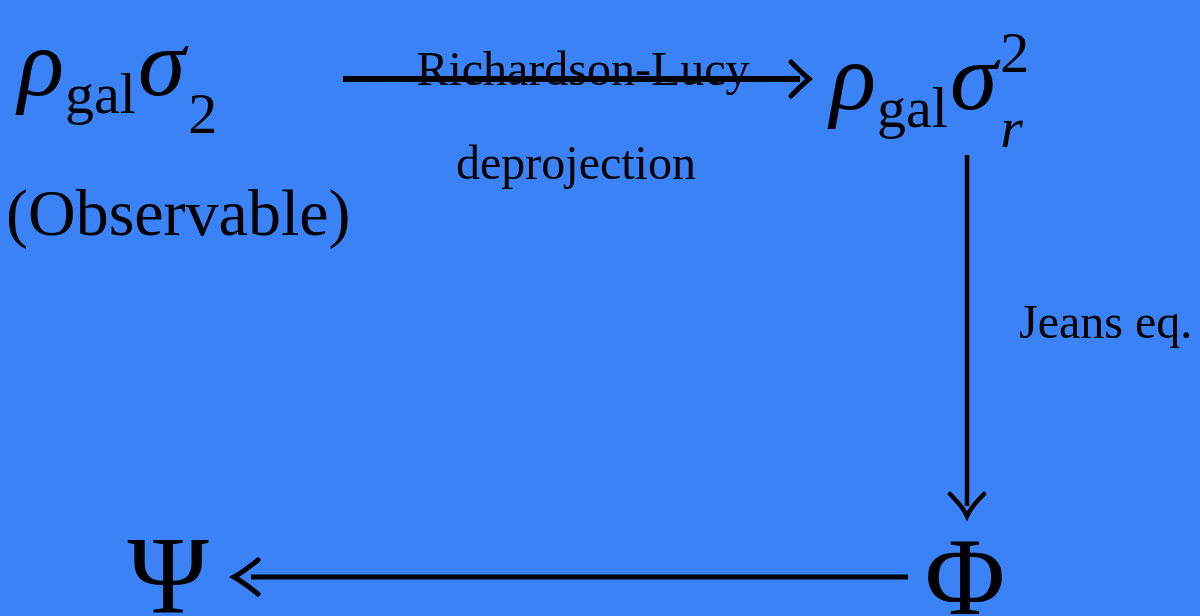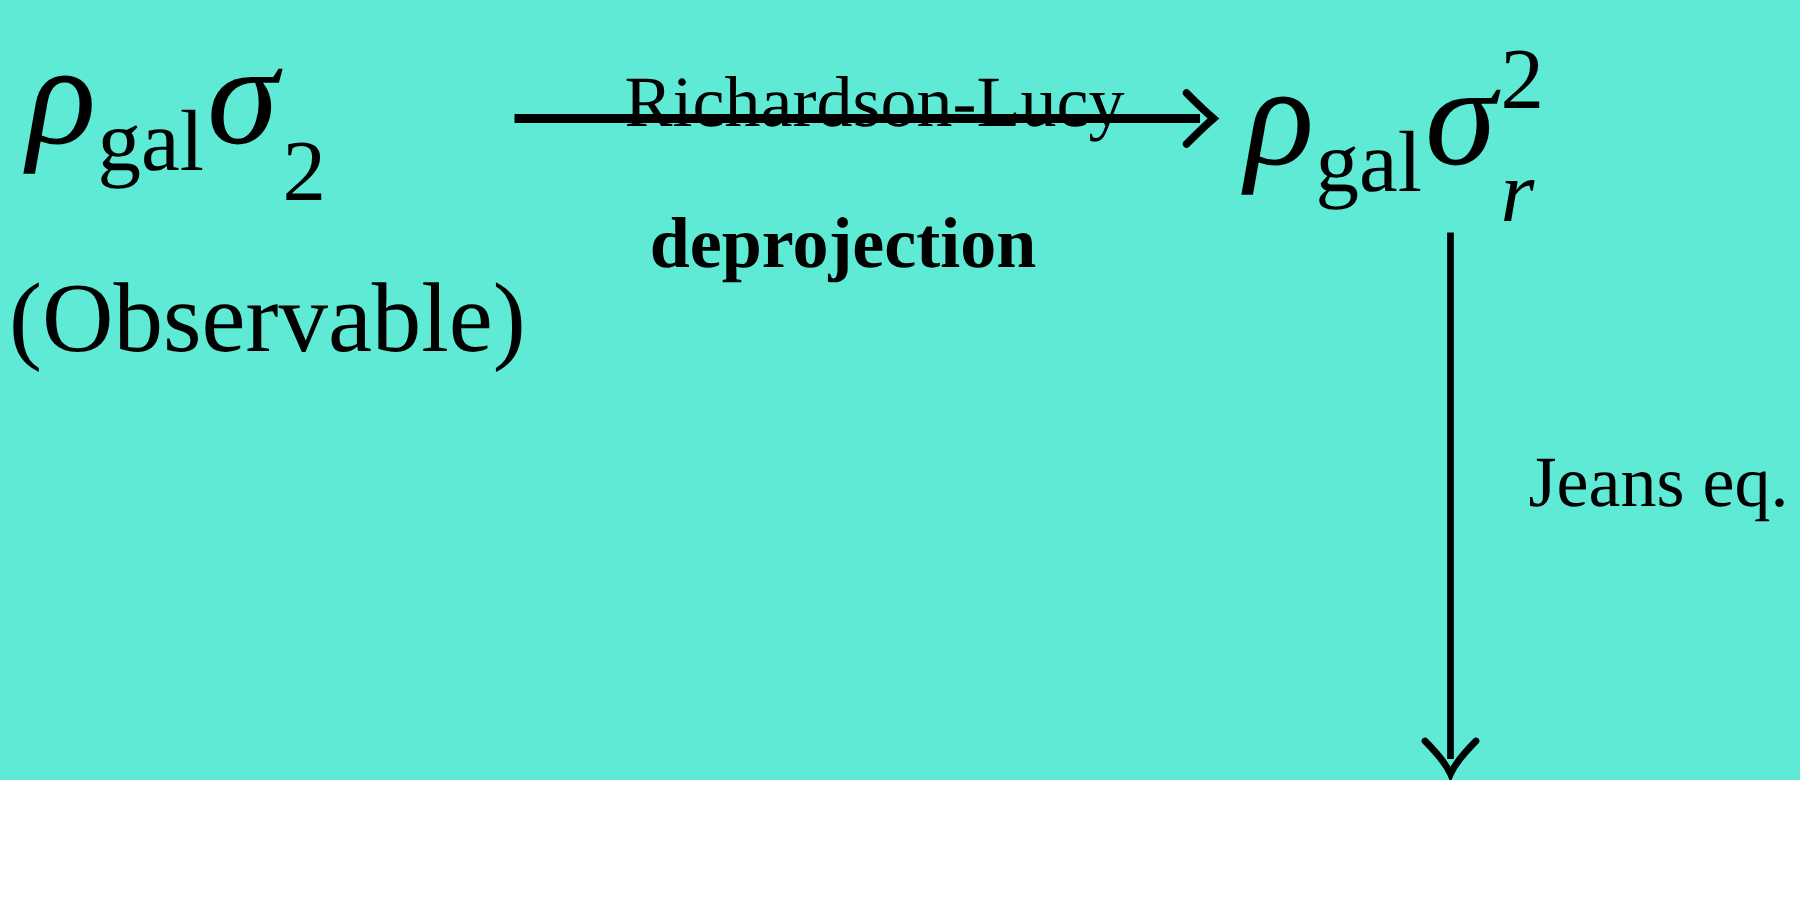--- a/index.html
+++ b/index.html
@@ -1,19 +1,19 @@
 <!DOCTYPE html>
 <html><head>
 <meta charset="utf-8">
 <style>
   html,body{margin:0;padding:0;background:#ffffff;}
   .canvas{
     position:relative;
-    width:1200px;height:520px;
-    background:#5eead4;
+    width:1200px;height:616px;
+    background:#3b82f6;
     color:#000000;
     overflow:hidden;
     font-family:"Liberation Serif","DejaVu Serif",serif;
   }
   .node{position:absolute;white-space:nowrap;line-height:1;}
   .math{font-size:96px;}
   .it{font-style:italic;}
   .sub{font-size:58px;vertical-align:-18px;margin-left:1px;margin-right:2px;}
   .stack{
     display:inline-block;
@@ -51,21 +51,21 @@
     </g>
   </svg>
 
   <div class="node math" style="left:18px;top:15px;">
     <span class="it">ρ</span><span class="sub">gal</span><span class="it">σ</span><span class="stack"><span>2</span></span>
   </div>
 
   <div class="note" style="left:6px;top:180px;">(Observable)</div>
 
   <div class="lbl ctr" style="left:408px;top:1px;width:350px;">Richardson-Lucy</div>
-  <div class="lbl ctr" style="left:412px;top:95px;width:300px;font-weight:bold;">deprojection</div>
+  <div class="lbl ctr" style="left:426px;top:95px;width:300px;">deprojection</div>
 
   <div class="node math" style="left:830px;top:15px;">
     <span class="it">ρ</span><span class="sub">gal</span><span class="it">σ</span><span class="stack"><span>2</span><span class="it">r</span></span>
   </div>
 
   <div class="lbl" style="left:1019px;top:298px;text-align:right;">Jeans eq.</div>
 
 
   <div class="big" style="left:122px;top:520px;width:92px;">Ψ</div>
 

